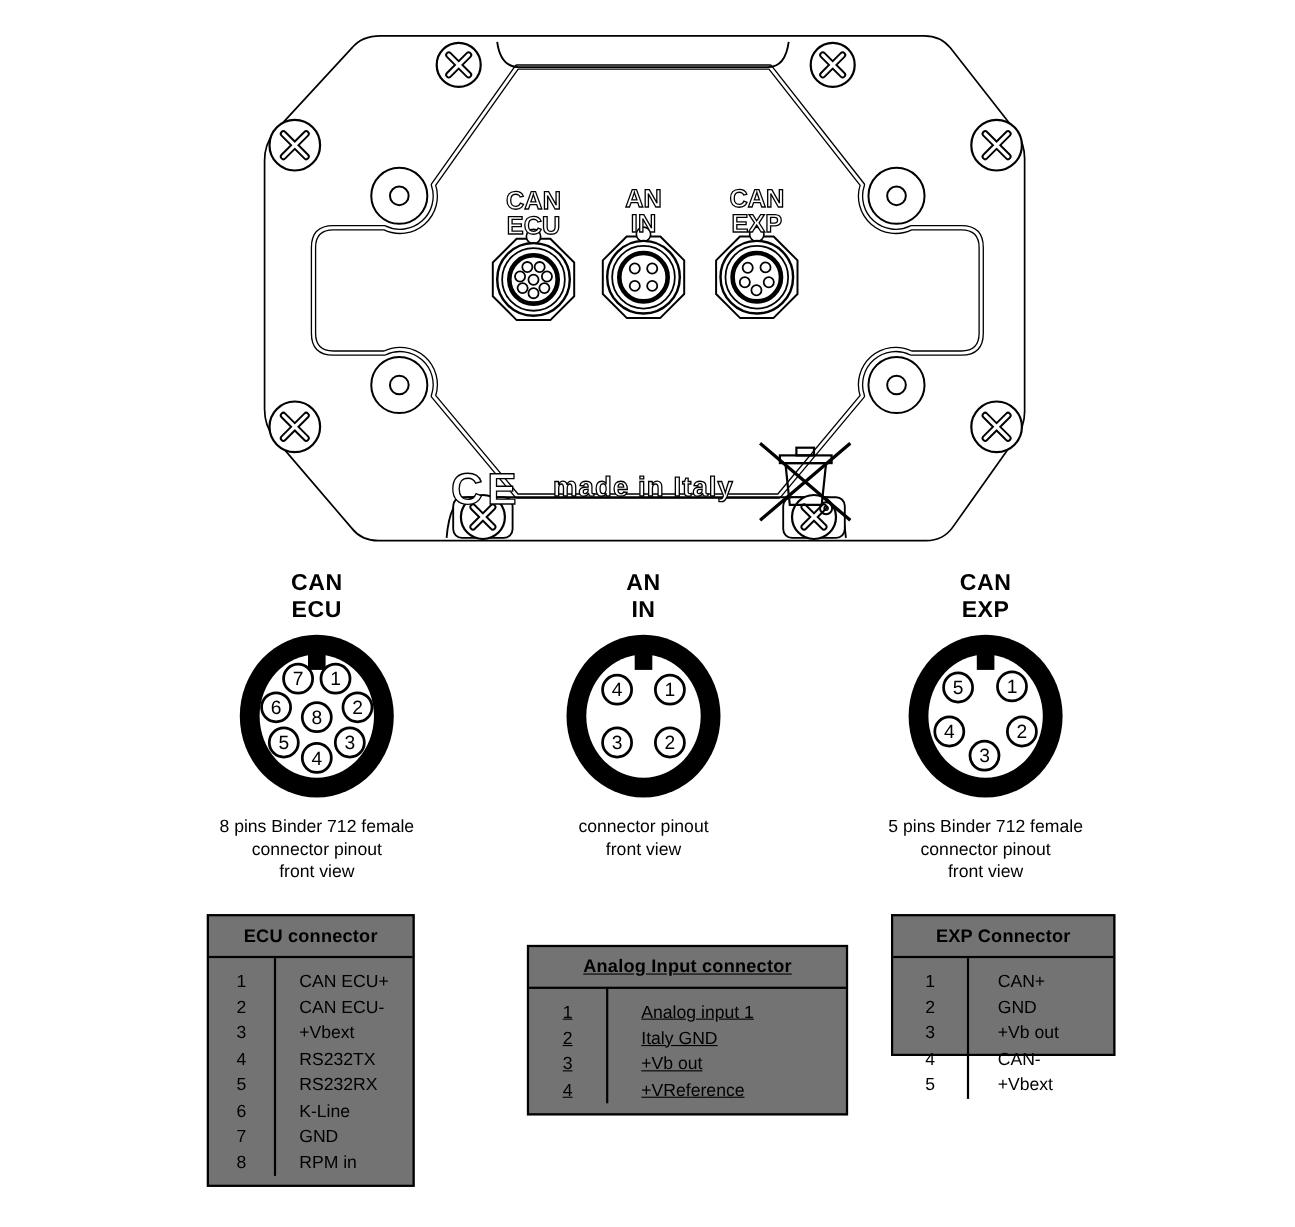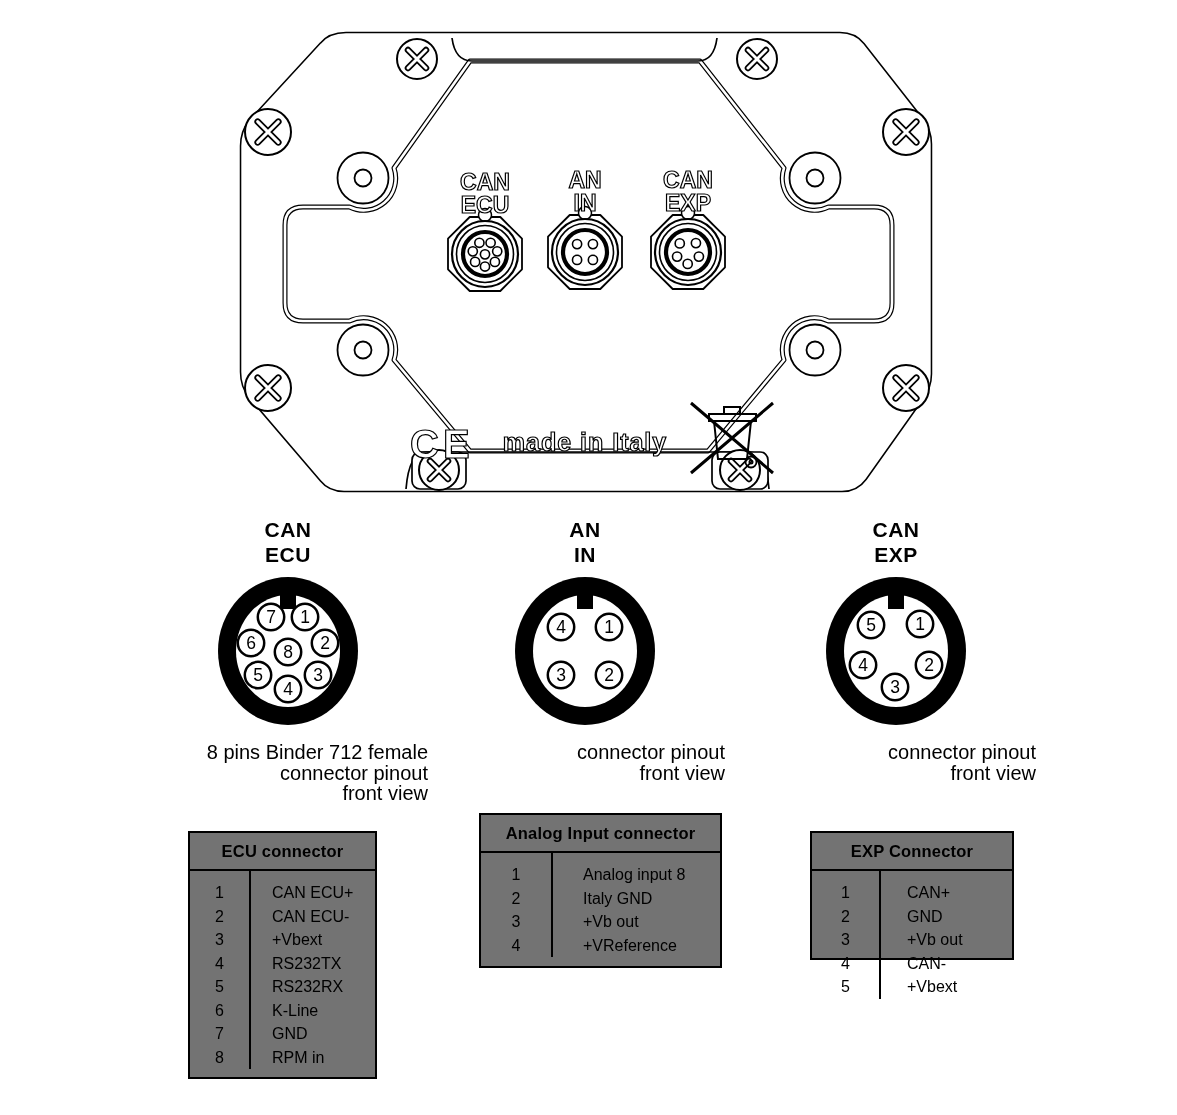--- a/index.html
+++ b/index.html
@@ -9,41 +9,41 @@
   }
   #art{position:absolute;left:0;top:0;}
   .heading{
     position:absolute;width:220px;text-align:center;
     font-size:21px;font-weight:bold;line-height:25px;letter-spacing:0.5px;
   }
   #heading-0{left:178px;top:517px;}
   #heading-1{left:475px;top:517px;}
   #heading-2{left:786px;top:517px;}
   .caption{
-    position:absolute;width:280px;text-align:right;
-    font-size:20px;line-height:20.5px;
+    position:absolute;width:280px;text-align:center;
+    font-size:16px;line-height:20.5px;
   }
   #caption-0{left:148px;top:742px;}
   #caption-1{left:445px;top:742px;}
   #caption-2{left:756px;top:742px;}
   .ptable{
     position:absolute;border:2px solid #000;background:#737373;box-sizing:border-box;
   }
   .ptable .thead{
     height:36px;border-bottom:2px solid #000;display:flex;
     align-items:center;justify-content:center;
     font-size:16.5px;font-weight:bold;letter-spacing:0.2px;
   }
   .ptable .tbody{position:relative;padding-top:10px;}
   .ptable .divider{position:absolute;top:0;bottom:0;width:0;border-left:2px solid #000;}
   .ptable .row{display:flex;height:23.5px;line-height:23.5px;font-size:16px;}
   .ptable .num{width:var(--colw);text-align:center;}
   .ptable .lbl{padding-left:var(--lblpad);}
   #table-0{left:188px;top:831px;width:189px;height:248px;--colw:59px;--lblpad:23px;}
-  #table-1{left:479px;top:813px;width:243px;height:155px;--colw:70px;--lblpad:32px;}
+  #table-1{left:479px;top:859px;width:292px;height:155px;text-decoration:underline;--colw:70px;--lblpad:32px;}
   #table-2{left:810px;top:831px;width:204px;height:129px;--colw:67px;--lblpad:28px;}
   #table-0 .divider{left:59px;}
   #table-1 .divider{left:70px;}
   #table-2 .divider{left:67px;}
   text.engrave{
     font-family:"Liberation Sans",sans-serif;font-weight:bold;
     fill:#fff;stroke:#000;stroke-width:1.2px;
   }
 </style>
 </head>
@@ -253,20 +253,21 @@
   <div class="caption" id="caption-0">
     <div>8 pins Binder 712 female</div>
     <div>connector pinout</div>
     <div>front view</div>
   </div>
   <div class="caption" id="caption-1">
     <div>connector pinout</div>
     <div>front view</div>
   </div>
   <div class="caption" id="caption-2">
+    <div>5 pins Binder 712 female</div>
     <div>connector pinout</div>
     <div>front view</div>
   </div>
 
   <div class="ptable" id="table-0">
     <div class="thead">ECU connector</div>
     <div class="tbody">
       <div class="divider"></div>
     <div class="row">
           <span class="num">1</span>
@@ -301,21 +302,21 @@
           <span class="lbl">RPM in</span>
         </div>
       </div>
   </div>
   <div class="ptable" id="table-1">
     <div class="thead">Analog Input connector</div>
     <div class="tbody">
       <div class="divider"></div>
     <div class="row">
           <span class="num">1</span>
-          <span class="lbl">Analog input 8</span>
+          <span class="lbl">Analog input 1</span>
         </div>
         <div class="row">
           <span class="num">2</span>
           <span class="lbl">Italy GND</span>
         </div>
         <div class="row">
           <span class="num">3</span>
           <span class="lbl">+Vb out</span>
         </div>
         <div class="row">

